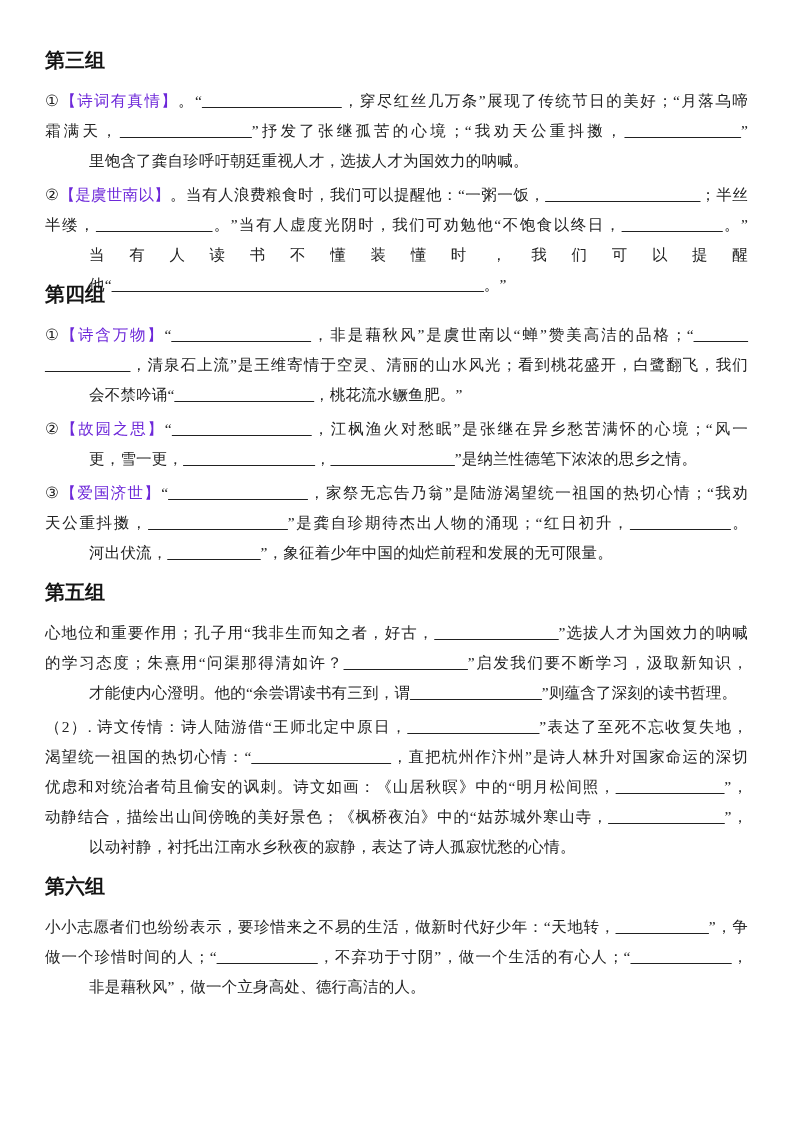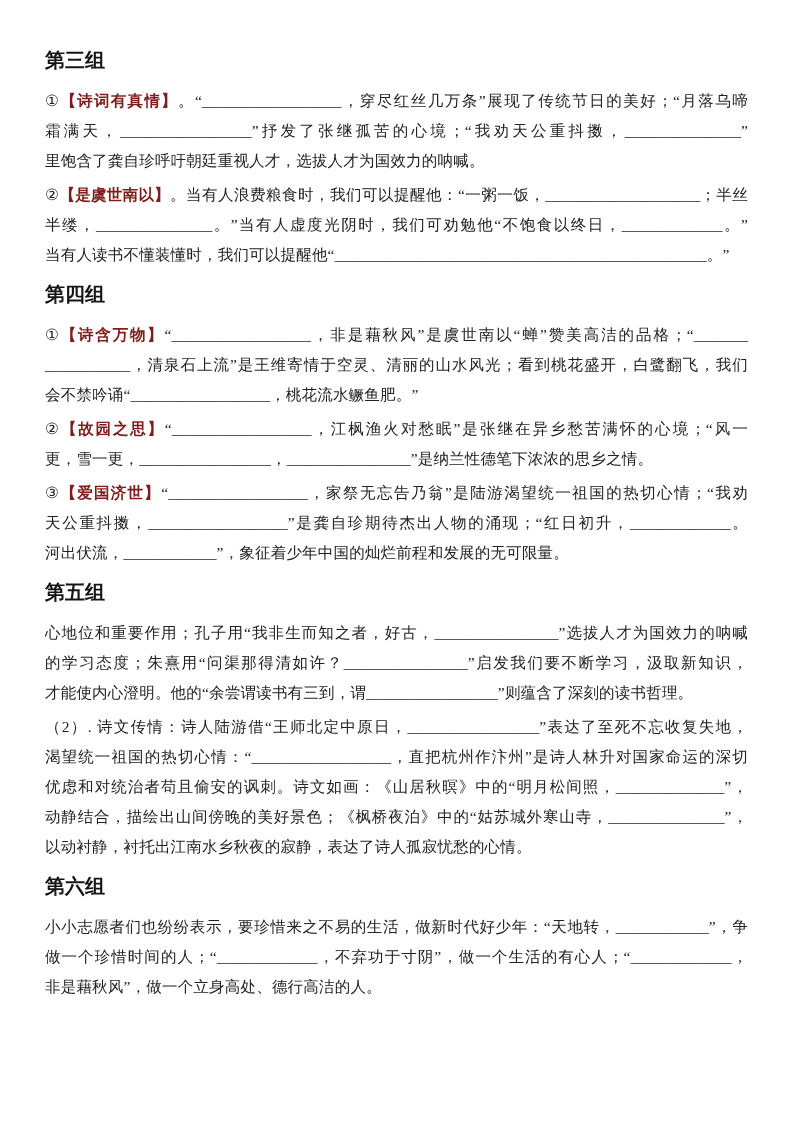--- a/index.html
+++ b/index.html
@@ -27,23 +27,23 @@
   }
   .para { margin: 0 0 4px 0; }
   .line {
     font-size: 15.5px;
     line-height: 30px;
     height: 30px;
     text-align: justify;
     text-align-last: justify;
     overflow: visible;
   }
-  .line.last { text-align-last: left; }
-  .tag-bold { font-weight: bold; color: #7f1d1d; }
-  .blank { letter-spacing: 0; white-space: pre; }
+  .line.last { text-align-last: left; margin-left: 44px; }
+  .tag-bold { font-weight: normal; color: #6d28d9; }
+  .blank { letter-spacing: 0; white-space: pre; text-decoration: underline; }
   .run { letter-spacing: 0.2px; }
 </style>
 </head>
 <body>
 
 <div class="doc">
     <section>
       <div class="sec-title">第三组</div>
       <div class="para">
         <div class="line"><span class="run">①</span><span class="tag-bold">【诗词有真情】</span><span class="run">。“</span><span class="blank">__________________</span><span class="run">，穿尽红丝几万条”展现了传统节日的美好；“月落乌啼</span></div>

